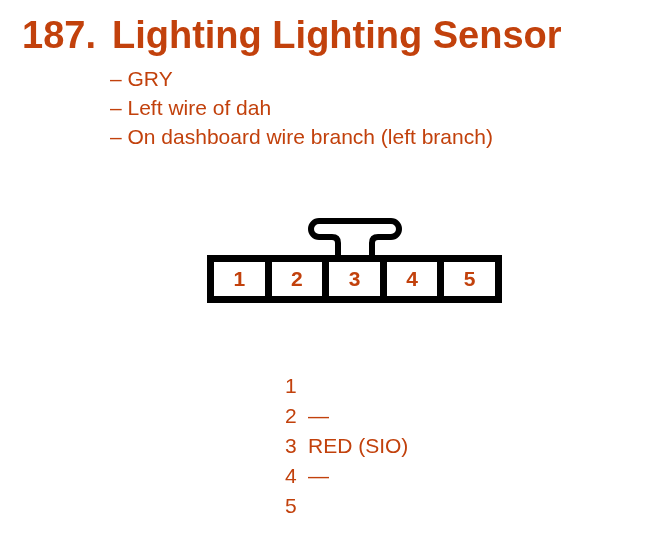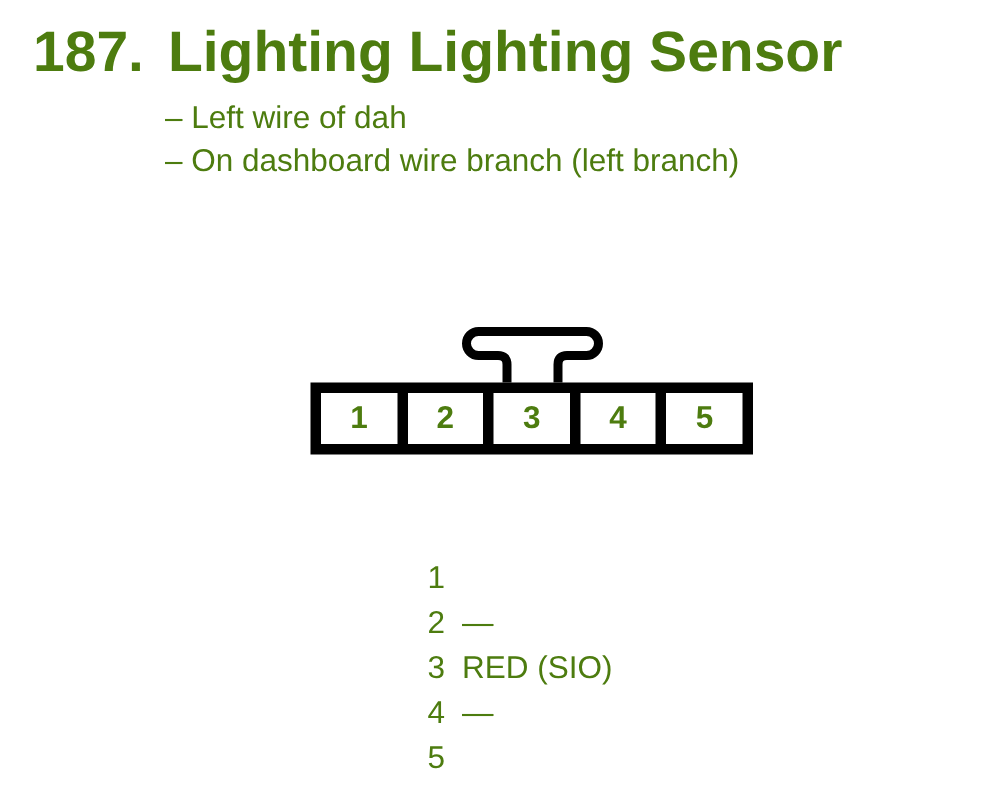--- a/index.html
+++ b/index.html
@@ -5,21 +5,21 @@
   html, body {
     margin: 0;
     padding: 0;
     background: #ffffff;
   }
   .page {
     position: relative;
     width: 672px;
     height: 538px;
     background: #ffffff;
-    color: #4d7c0f;
+    color: #c2410c;
     font-family: "Liberation Sans", sans-serif;
     overflow: hidden;
   }
 
   
   .section-title {
     position: absolute;
     left: 22px;
     top: 14px;
     display: flex;
@@ -103,20 +103,21 @@
 <body>
 
 <div class="page">
 
   <div class="section-title">
     <span class="num">187.</span>
     <span>Lighting Lighting Sensor</span>
   </div>
 
   <div class="notes">
+    <div>– GRY</div>
     <div>– Left wire of dah</div>
     <div>– On dashboard wire branch (left branch)</div>
   </div>
 
   <div class="connector">
     <svg class="connector-tab" width="100" height="41" viewBox="0 0 100 41">
       <path d="M33,41 L33,28 Q33,22 27,22 L14,22 A8,8 0 0 1 14,6 L86,6 A8,8 0 0 1 86,22 L73,22 Q67,22 67,28 L67,41" fill="none" stroke="#000000" stroke-width="6" stroke-linejoin="round"></path>
     </svg>
     <div class="connector-body">
       <div class="pin-cell">

